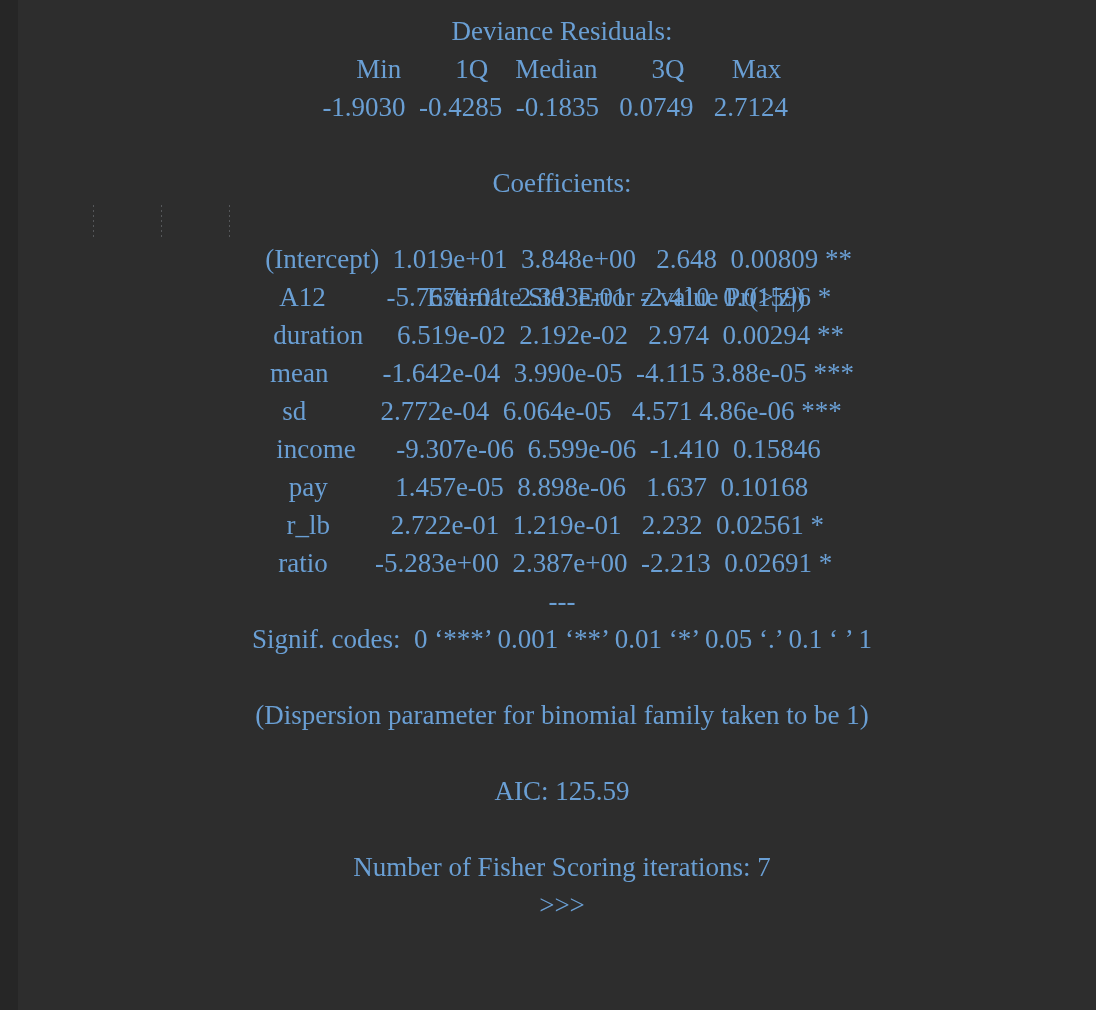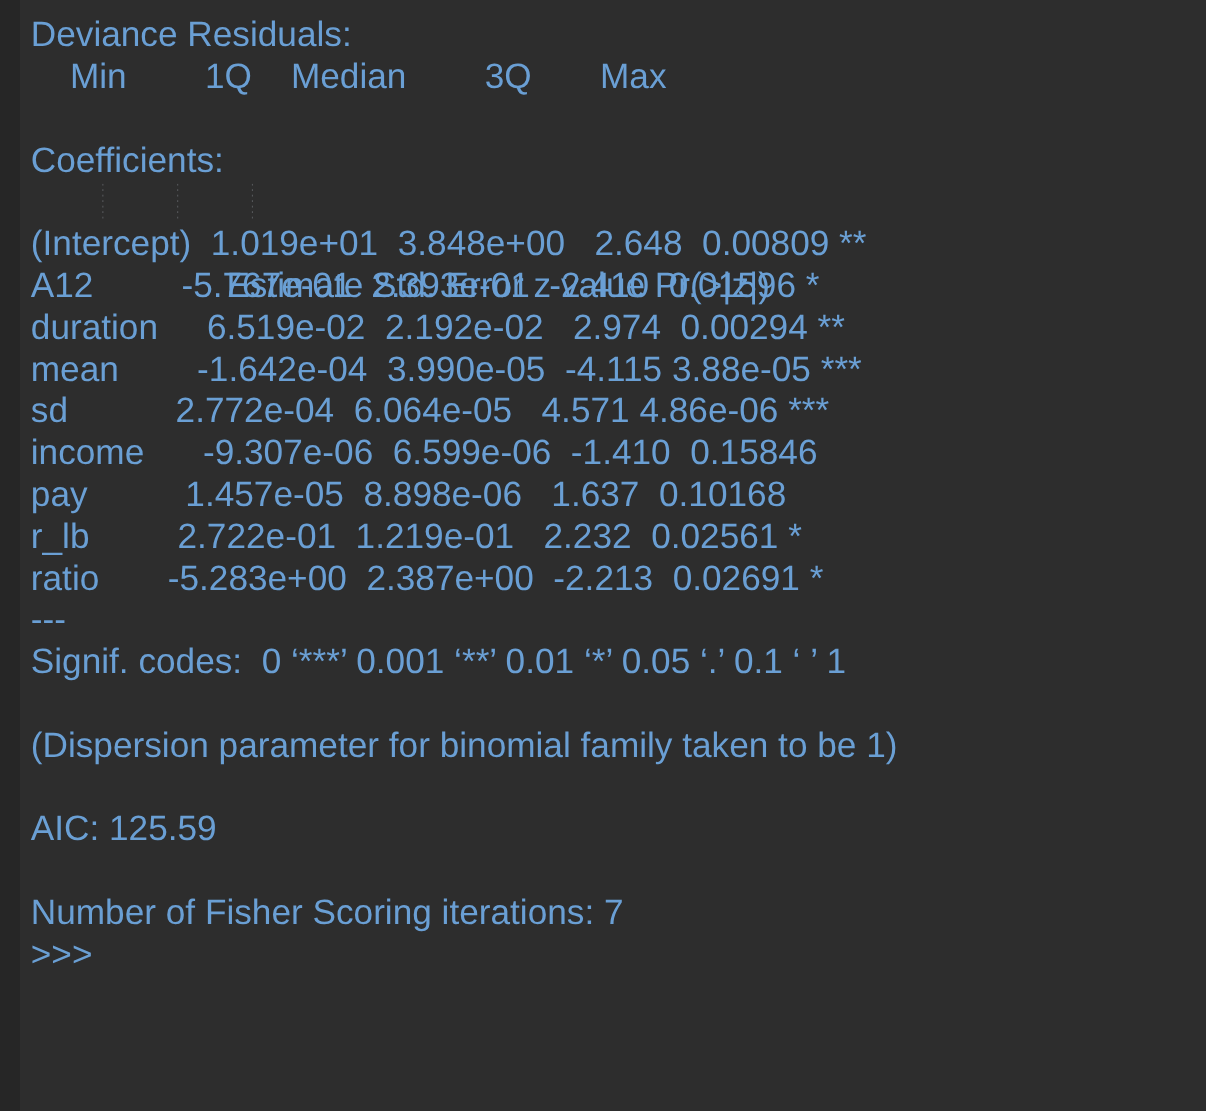--- a/index.html
+++ b/index.html
@@ -29,25 +29,26 @@
     top: 0;
     right: 0;
     bottom: 0;
     padding: 12px 0 0 10px;
     box-sizing: border-box;
   }
   .line {
     position: relative;
     height: 38px;
     line-height: 38px;
-    font-size: 32px;
+    font-size: 27px;
     letter-spacing: 0px;
     color: #6a9fd4;
     white-space: pre;
-    font-family: Liberation Sans, sans-serif;
+    font-family: Liberation Serif, serif;
+    text-align: center;
   }
   .line.blank {
     color: transparent;
   }
   
   .guides {
     position: absolute;
     left: 0;
     top: 0;
     height: 38px;
@@ -71,20 +72,21 @@
 <body>
 
 <div id="terminal">
 
   <div id="gutter"></div>
 
   <div id="console-output">
 
     <div class="line">Deviance Residuals:</div>
     <div class="line">    Min        1Q    Median        3Q       Max  </div>
+    <div class="line">-1.9030  -0.4285  -0.1835   0.0749   2.7124  </div>
 
     <div class="line blank">&nbsp;</div>
 
     <div class="line">Coefficients:</div>
 
     <div class="line">
       <span class="guides">
         <span class="guide g1"></span>
         <span class="guide g2"></span>
         <span class="guide g3"></span>

